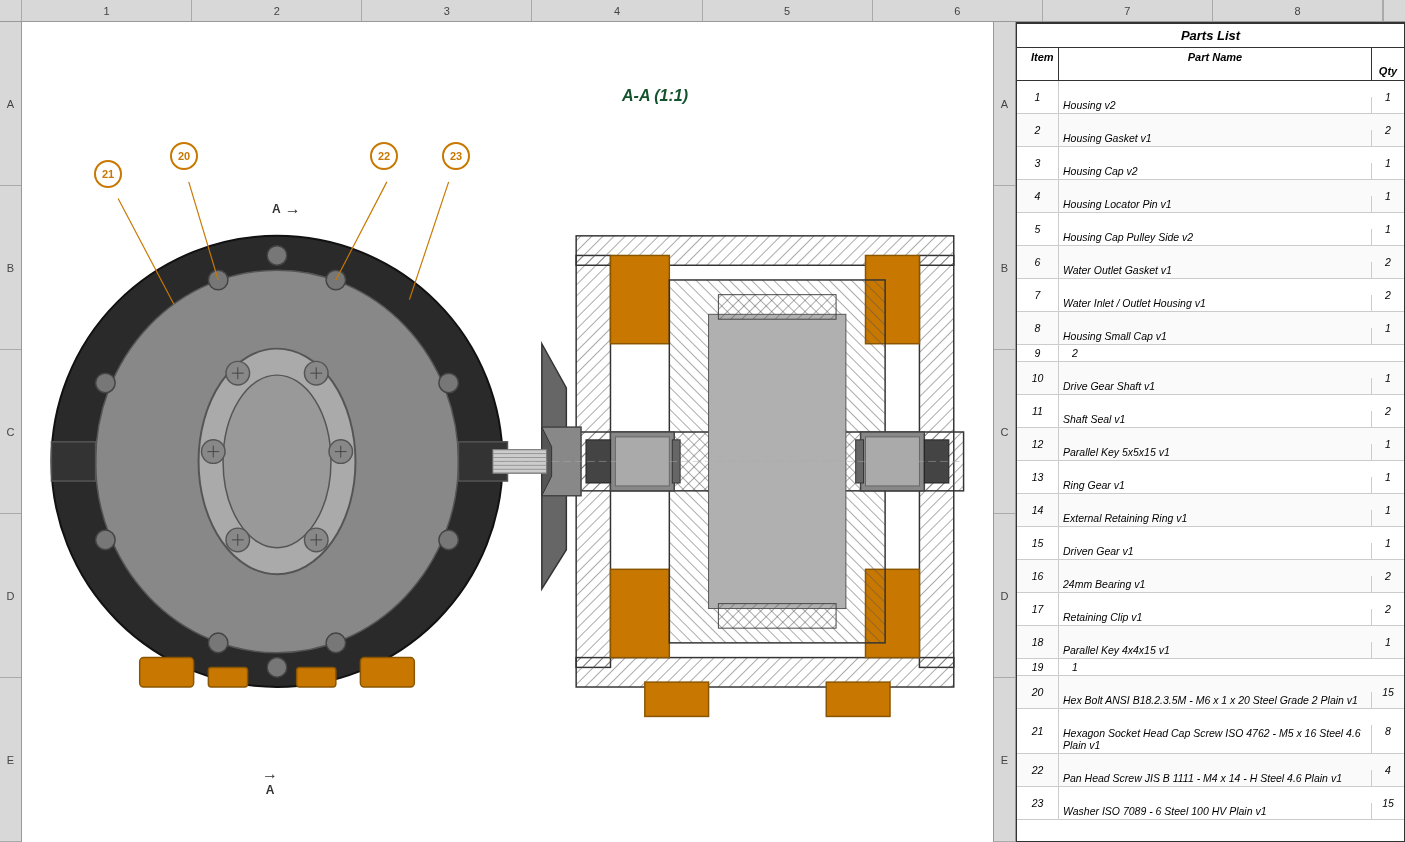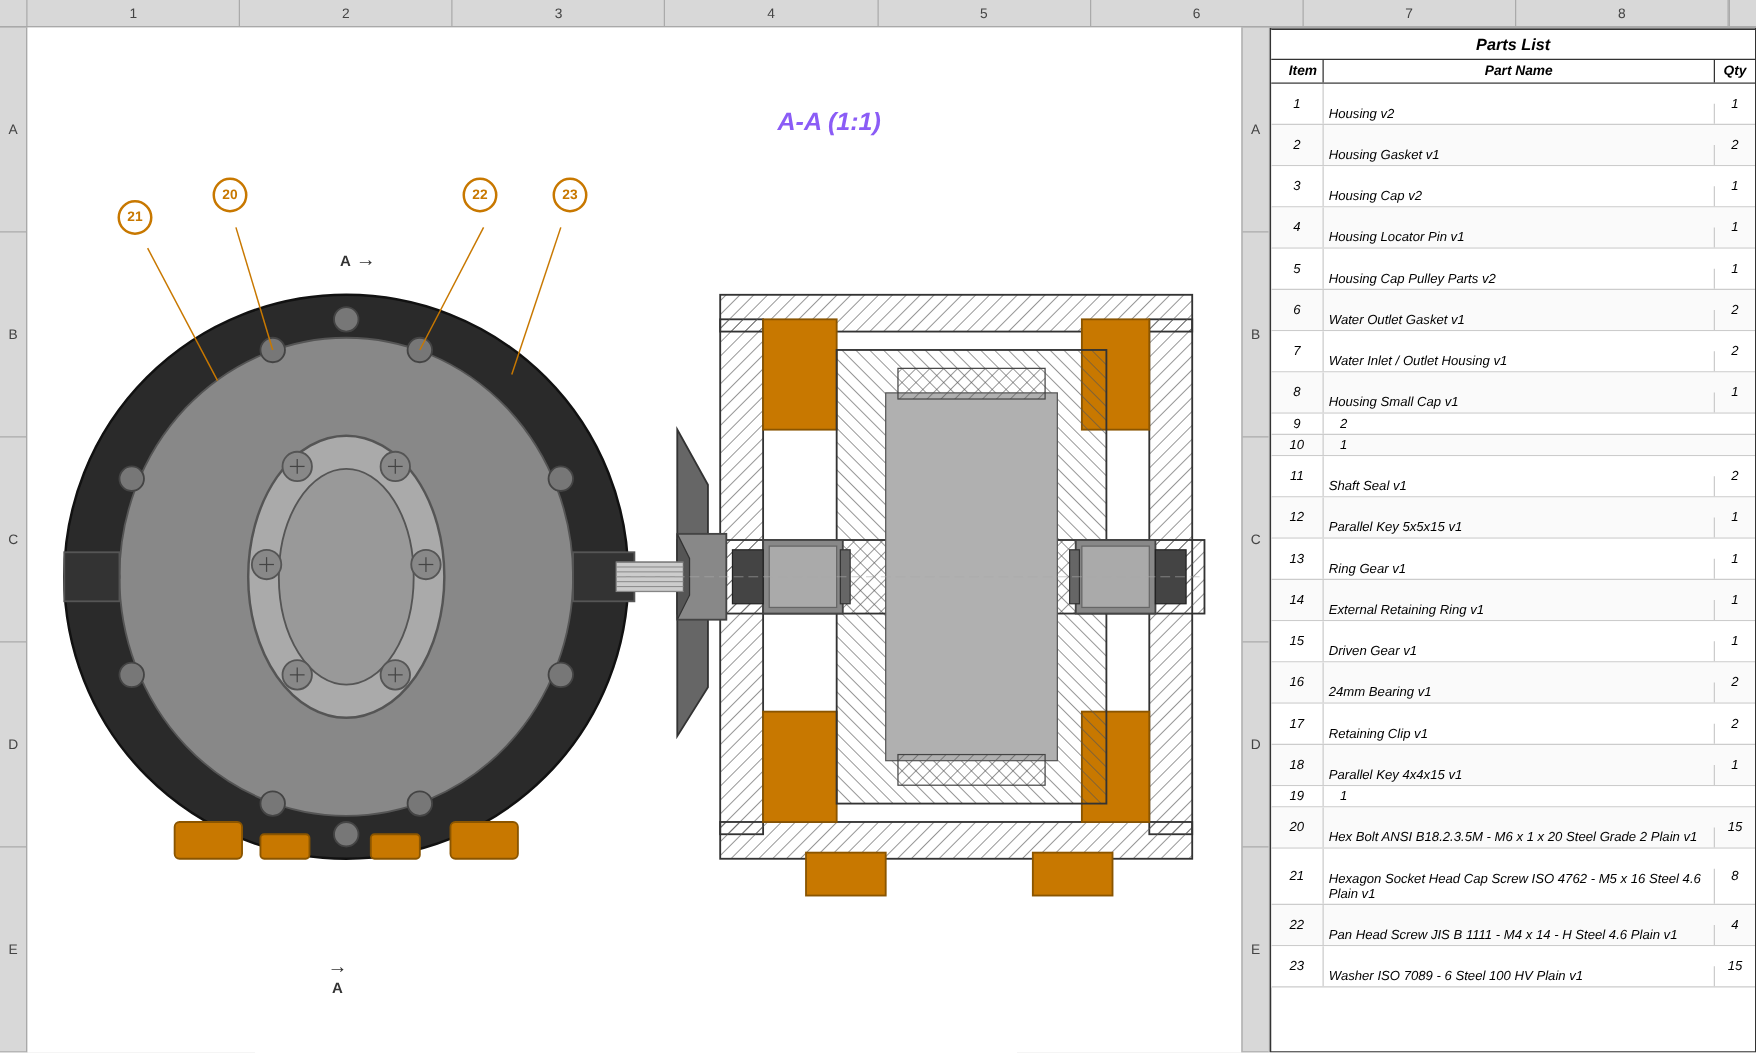--- a/index.html
+++ b/index.html
@@ -125,20 +125,21 @@
       padding: 3px 2px;
       border-right: 1px solid #333;
     }
 
     .col-qty {
       width: 32px;
       text-align: center;
       font-size: 11px;
       font-weight: bold;
       padding: 3px 2px;
+      margin-top: 14px;
     }
 
     .parts-list-body {
       flex: 1;
       overflow-y: auto;
     }
 
     .parts-row {
       display: flex;
       border-bottom: 1px solid #ccc;
@@ -199,23 +200,23 @@
       align-items: center;
       justify-content: center;
       font-size: 11px;
       font-weight: bold;
       color: #c87800;
     }
 
     
     .section-label {
       position: absolute;
-      font-size: 20px;
+      font-size: 16px;
       font-weight: bold;
-      color: #8b5cf6;
+      color: #14532d;
       font-style: italic;
     }
 
   </style>
 </head>
 <body>
 
 <div class="main-container">
 
   <div class="top-ruler">
@@ -435,21 +436,21 @@
               <div class="cell-name">Housing Cap v2</div>
               <div class="cell-qty">1</div>
             </div>
             <div class="parts-row">
               <div class="cell-item">4</div>
               <div class="cell-name">Housing Locator Pin v1</div>
               <div class="cell-qty">1</div>
             </div>
             <div class="parts-row">
               <div class="cell-item">5</div>
-              <div class="cell-name">Housing Cap Pulley Parts v2</div>
+              <div class="cell-name">Housing Cap Pulley Side v2</div>
               <div class="cell-qty">1</div>
             </div>
             <div class="parts-row">
               <div class="cell-item">6</div>
               <div class="cell-name">Water Outlet Gasket v1</div>
               <div class="cell-qty">2</div>
             </div>
             <div class="parts-row">
               <div class="cell-item">7</div>
               <div class="cell-name">Water Inlet / Outlet Housing v1</div>
@@ -459,20 +460,21 @@
               <div class="cell-item">8</div>
               <div class="cell-name">Housing Small Cap v1</div>
               <div class="cell-qty">1</div>
             </div>
             <div class="parts-row">
               <div class="cell-item">9</div>
               <div class="cell-qty">2</div>
             </div>
             <div class="parts-row">
               <div class="cell-item">10</div>
+              <div class="cell-name">Drive Gear Shaft v1</div>
               <div class="cell-qty">1</div>
             </div>
             <div class="parts-row">
               <div class="cell-item">11</div>
               <div class="cell-name">Shaft Seal v1</div>
               <div class="cell-qty">2</div>
             </div>
             <div class="parts-row">
               <div class="cell-item">12</div>
               <div class="cell-name">Parallel Key 5x5x15 v1</div>

